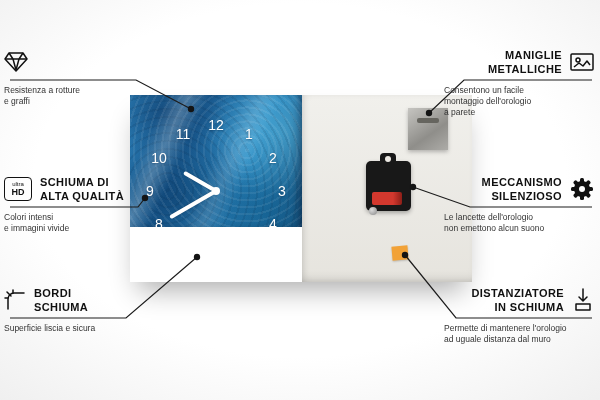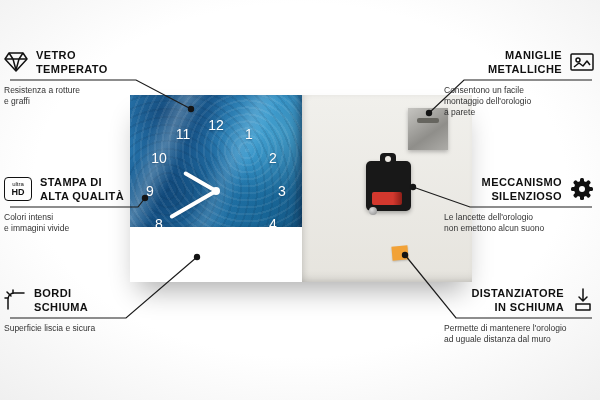--- a/index.html
+++ b/index.html
@@ -136,37 +136,33 @@
   </svg>
 
   <div class="callout cl" style="top:48px">
     <div class="head">
       <span class="icon">
         <svg width="24" height="22" viewBox="0 0 24 22" fill="none" stroke="#111" stroke-width="1.5" stroke-linejoin="round">
           <path d="M5 2 h14 l4 6 -11 12 L1 8 Z"></path>
           <path d="M1 8 h22 M9 8 l3 11 M15 8 l-3 11 M5 2 l4 6 M19 2 l-4 6"></path>
         </svg>
       </span>
-      <div class="titles">
-        <div>VETRO</div>
-        <div>TEMPERATO</div>
-      </div>
     </div>
     <div class="desc">Resistenza a rotture
 e graffi</div>
   </div>
 
   <div class="callout cl" style="top:175px">
     <div class="head">
       <span class="icon uhd">
         <span class="uhd-top">ultra</span>
         <span class="uhd-bottom">HD</span>
       </span>
       <div class="titles">
-        <div>STAMPA DI</div>
+        <div>SCHIUMA DI</div>
         <div>ALTA QUALITÀ</div>
       </div>
     </div>
     <div class="desc">Colori intensi
 e immagini vivide</div>
   </div>
 
   <div class="callout cl" style="top:286px">
     <div class="head">
       <span class="icon">

